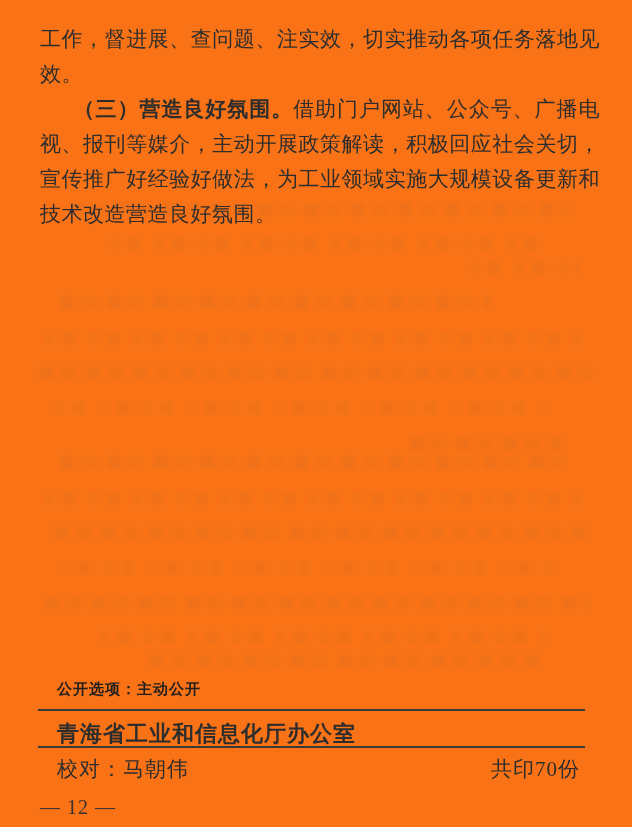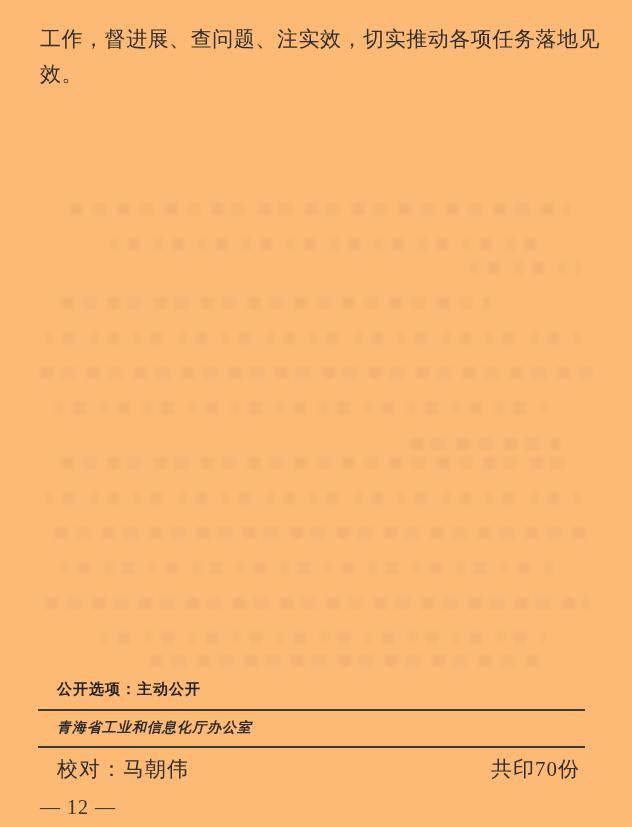--- a/index.html
+++ b/index.html
@@ -1,19 +1,19 @@
 <!DOCTYPE html>
 <html lang="zh"><head>
 <meta charset="utf-8">
 <style>
   html,body{margin:0;padding:0;background:#ffffff;}
   .page{
     position:relative;
     width:632px;height:827px;
-    background:#fdba74;
+    background:#f97316;
     overflow:hidden;
     font-family:"Liberation Serif","DejaVu Serif",serif;
     color:#2d2d2d;
   }
   
   .body-text{
     position:absolute;
     left:40px; top:22px;
     width:560px;
     font-size:21px;
@@ -50,40 +50,43 @@
   }
   .rule{
     position:absolute; left:38px; width:547px; height:2px;
     background:#3a3a3a;
   }
   .rule-1{top:709px;}
   .rule-2{top:746px;}
   .issuer-row{
     position:absolute; left:57px; top:719px; width:540px;
     display:flex; justify-content:space-between; align-items:center;
-    font-size:14px; letter-spacing:0.5px;font-style:italic;
+    font-size:22px; letter-spacing:0.5px;
   }
   .issuer{font-weight:600; letter-spacing:1px;}
   .print-row{
     position:absolute; left:57px; top:755px; width:523px;
     display:flex; justify-content:space-between; align-items:baseline;
     font-size:21px; letter-spacing:1px;
   }
   .page-num{
     position:absolute; left:40px; top:796px;
     font-size:20px; letter-spacing:1px; color:#333;
   }
 </style>
 </head>
 <body>
 
 <div class="page">
 
   <div class="body-text">
     <p>工作，督进展、查问题、注实效，切实推动各项任务落地见效。</p>
+    <p class="para-section">
+      <span class="section-head">（三）营造良好氛围。</span><span>借助门户网站、公众号、广播电视、报刊等媒介，主动开展政策解读，积极回应社会关切，宣传推广好经验好做法，为工业领域实施大规模设备更新和技术改造营造良好氛围。</span>
+    </p>
   </div>
 
   <div aria-hidden="true">
     <div class="bleed-row" style="top:203px;left:70px;width:500px;"></div>
     <div class="bleed-row alt" style="top:238px;left:110px;width:430px;"></div>
     <div class="bleed-row alt" style="top:262px;left:470px;width:110px;"></div>
     <div class="bleed-row" style="top:297px;left:60px;width:430px;"></div>
     <div class="bleed-row alt" style="top:332px;left:45px;width:545px;"></div>
     <div class="bleed-row" style="top:367px;left:40px;width:552px;"></div>
     <div class="bleed-row alt" style="top:402px;left:55px;width:500px;"></div>

